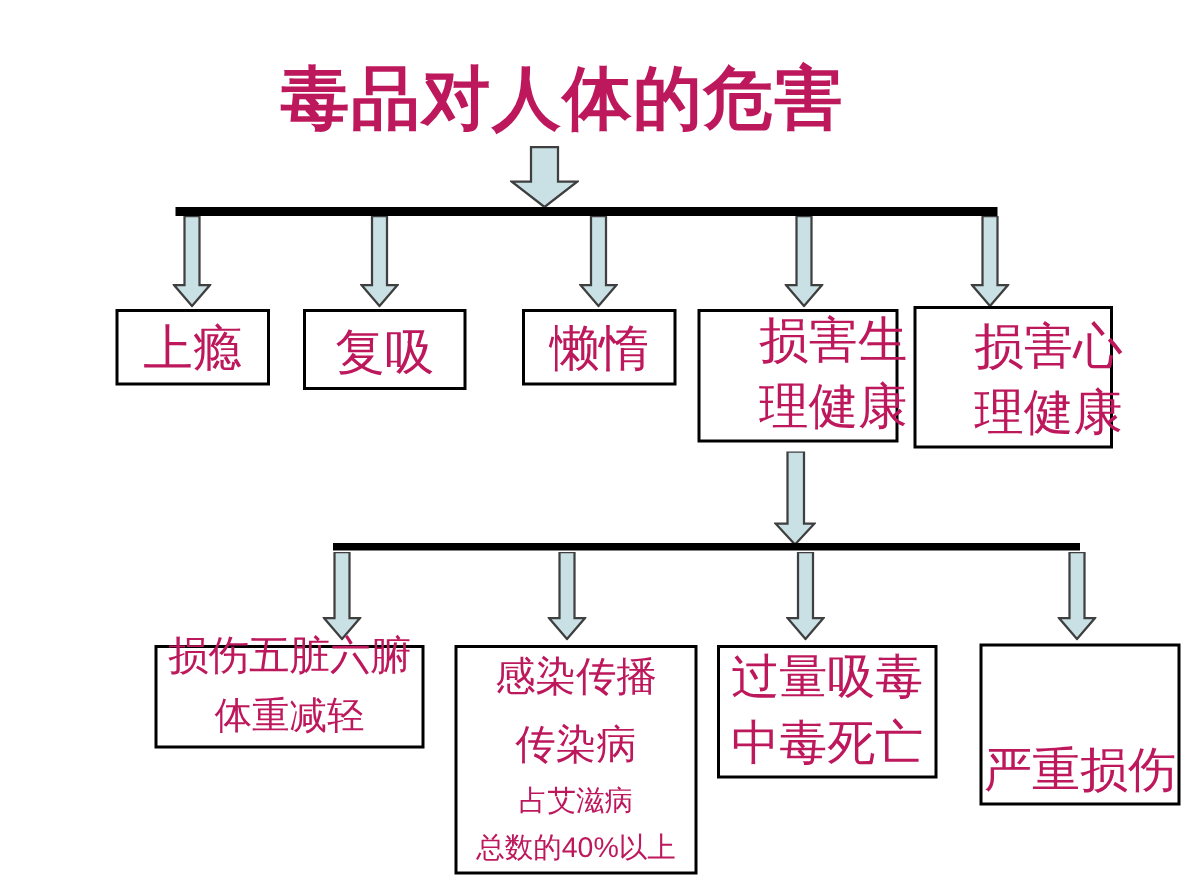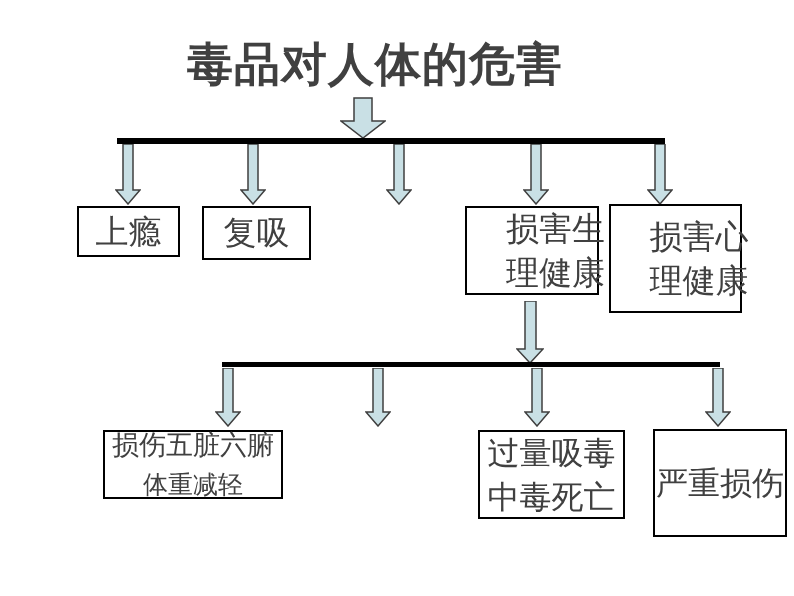--- a/index.html
+++ b/index.html
@@ -6,22 +6,22 @@
     margin: 0;
     padding: 0;
     background: #ffffff;
   }
   .slide {
     position: relative;
     width: 794px;
     height: 596px;
     background: #ffffff;
     overflow: hidden;
-    font-family: Liberation Serif, serif;
-    color: #404040;
+    font-family: Liberation Sans, sans-serif;
+    color: #be185d;
   }
   .title {
     position: absolute;
     left: 150px;
     top: 36px;
     width: 450px;
     text-align: center;
     font-size: 46px;
     font-weight: 600;
     line-height: 58px;
@@ -43,21 +43,21 @@
     stroke-linejoin: miter;
   }
   .node {
     position: absolute;
     box-sizing: border-box;
     background: #ffffff;
     border: 2px solid #000000;
     display: flex;
     flex-direction: column;
     align-items: center;
-    justify-content: center;
+    justify-content: flex-end;
     text-align: center;
     white-space: nowrap;
   }
   .t33  { font-size: 33px; line-height: 46px; }
   .t33m { font-size: 33px; line-height: 44px; margin-left: 47px; }
   .t27  { font-size: 27px; line-height: 40px; }
   .t25  { font-size: 25px; line-height: 40px; }
   .t27b { font-size: 27px; line-height: 45px; }
   .t27c { font-size: 32px; line-height: 44px; }
   .t19  { font-size: 19px; line-height: 31px; }
@@ -90,25 +90,28 @@
   <svg class="arrow" style="left:647px;top:144px" width="26" height="61" viewBox="0 0 26 61">
     <polygon points="8,0 18,0 18,46 25,46 13,60 1,46 8,46"></polygon>
   </svg>
 
   <div class="node" style="left:77px;top:206px;width:103px;height:51px">
     <span class="t33">上瘾</span>
   </div>
   <div class="node" style="left:202px;top:206px;width:109px;height:54px">
     <span class="t33">复吸</span>
   </div>
+  <div class="node" style="left:348px;top:206px;width:103px;height:51px">
+    <span class="t33">懒惰</span>
+  </div>
   <div class="node" style="left:465px;top:206px;width:134px;height:89px">
     <span class="t33m">损害生</span>
     <span class="t33m">理健康</span>
   </div>
-  <div class="node" style="left:609px;top:204px;width:133px;height:109px">
+  <div class="node" style="left:609px;top:204px;width:133px;height:95px">
     <span class="t33m">损害心</span>
     <span class="t33m">理健康</span>
   </div>
 
   <svg class="arrow" style="left:516px;top:301px" width="28" height="63" viewBox="0 0 28 63">
     <polygon points="9,0 20,0 20,48 27,48 14,62 1,48 9,48"></polygon>
   </svg>
 
   <div class="hline" style="left:222px;top:362px;width:498px;height:5px"></div>
 
@@ -122,20 +125,26 @@
     <polygon points="8,0 18,0 18,44 25,44 13,58 1,44 8,44"></polygon>
   </svg>
   <svg class="arrow" style="left:705px;top:368px" width="26" height="59" viewBox="0 0 26 59">
     <polygon points="8,0 18,0 18,44 25,44 13,58 1,44 8,44"></polygon>
   </svg>
 
   <div class="node" style="left:103px;top:430px;width:180px;height:69px">
     <span class="t27">损伤五脏六腑</span>
     <span class="t25">体重减轻</span>
   </div>
+  <div class="node" style="left:303px;top:430px;width:162px;height:153px">
+    <span class="t27b">感染传播</span>
+    <span class="t27b">传染病</span>
+    <span class="t19">占艾滋病</span>
+    <span class="t19">总数的40%以上</span>
+  </div>
   <div class="node" style="left:478px;top:430px;width:147px;height:89px">
     <span class="t27c">过量吸毒</span>
     <span class="t27c">中毒死亡</span>
   </div>
   <div class="node" style="left:653px;top:429px;width:134px;height:108px">
     <span class="t27c">严重损伤</span>
   </div>
 
 </div>
 

